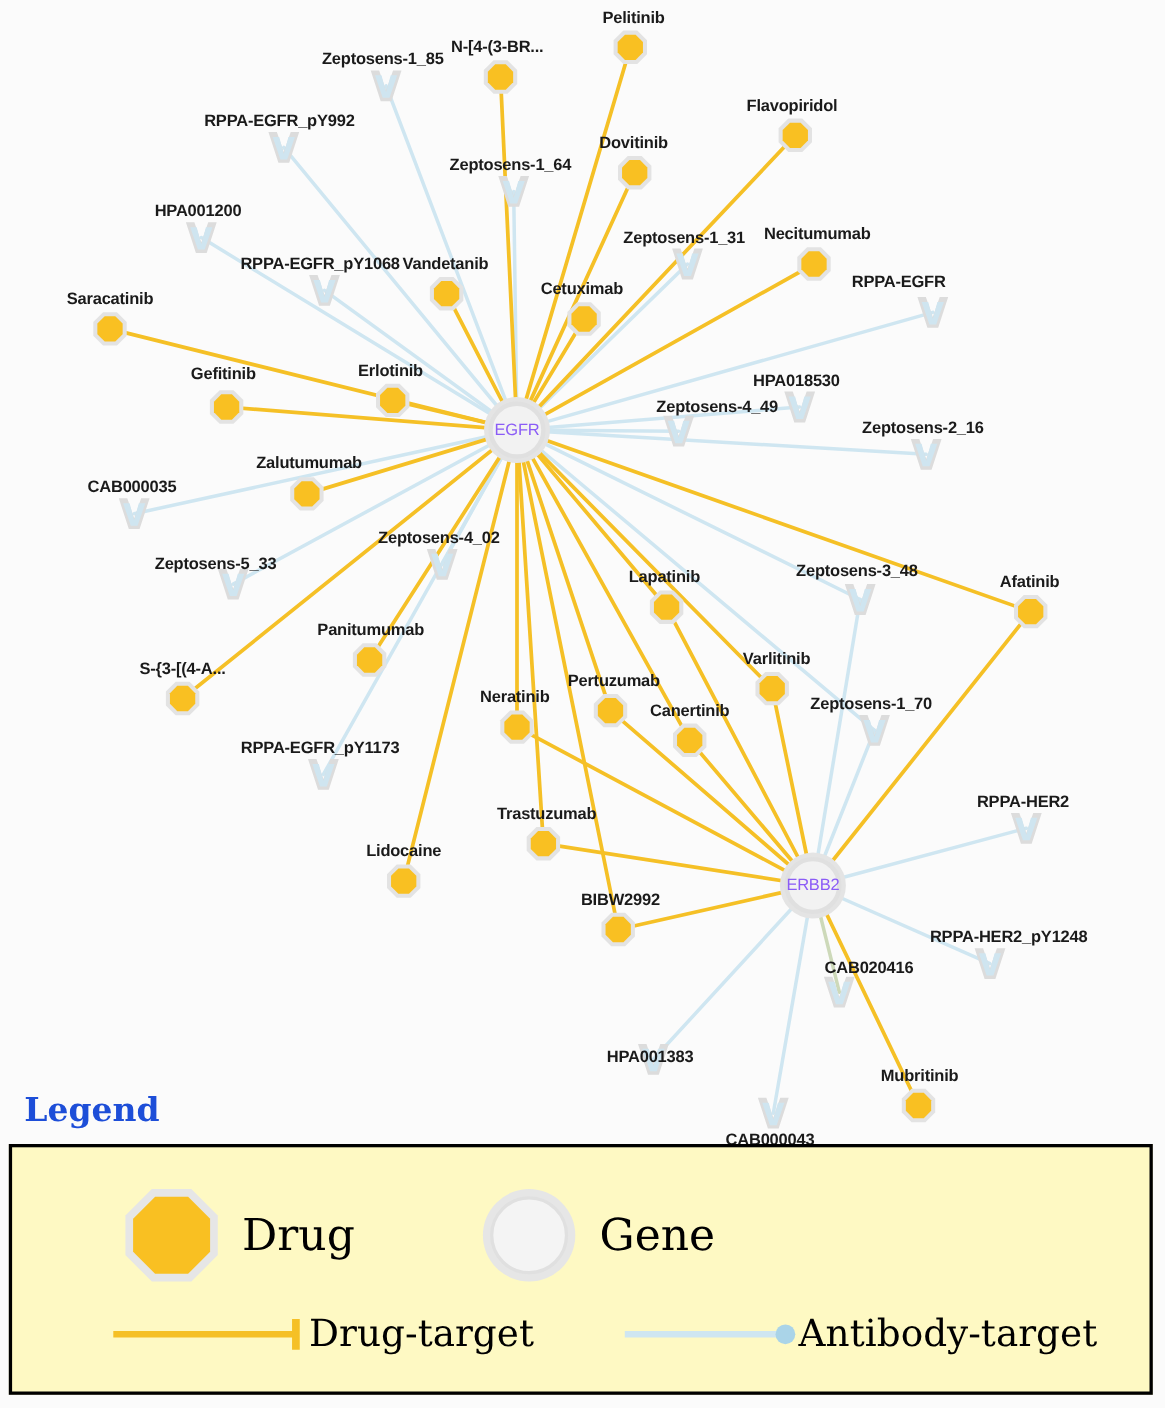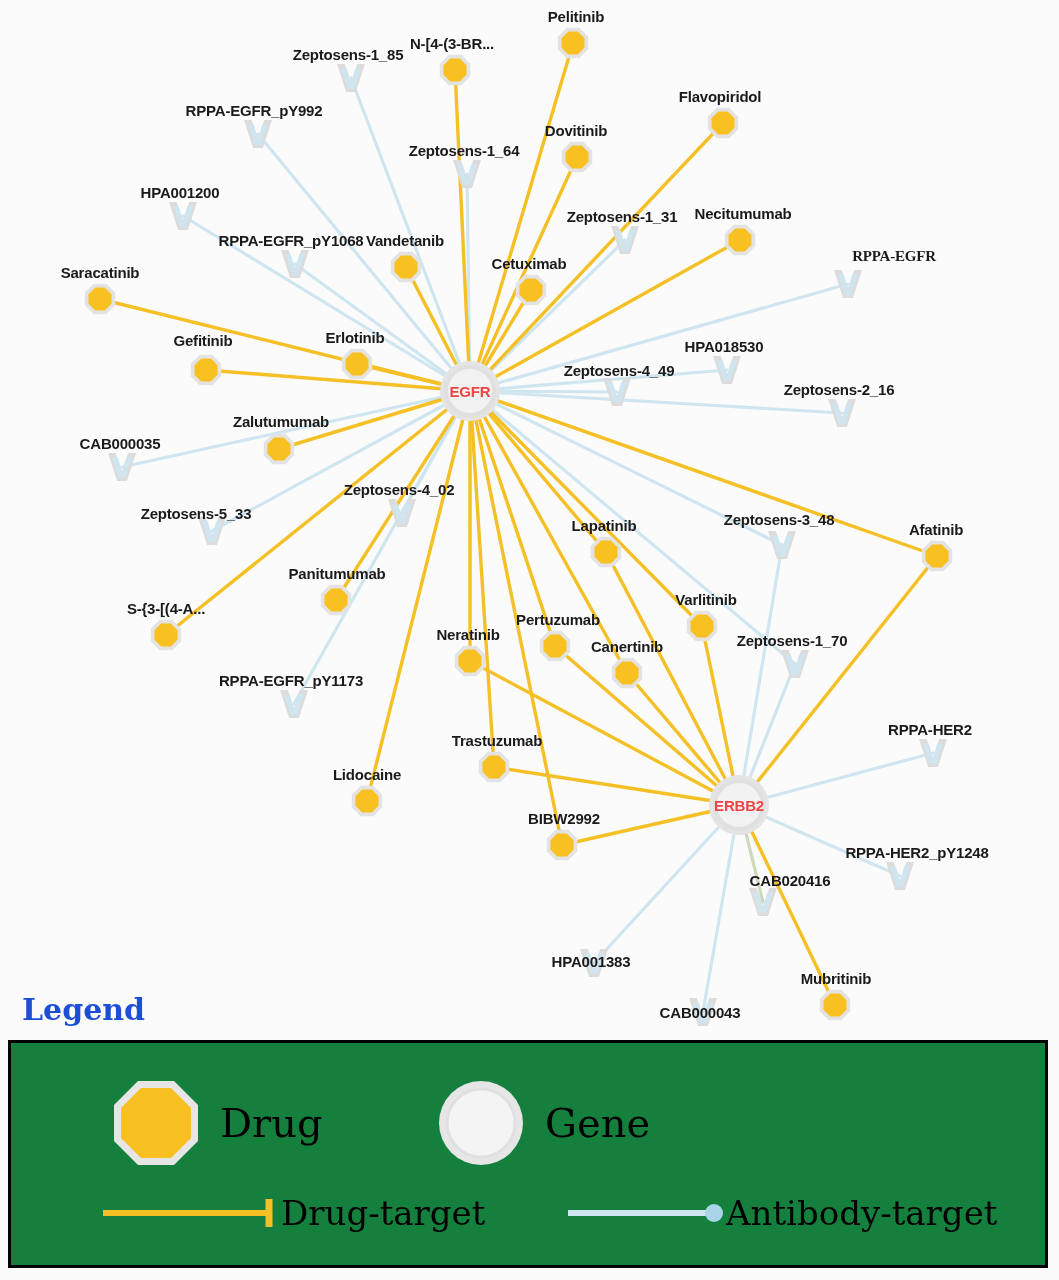--- a/index.html
+++ b/index.html
@@ -18,37 +18,37 @@
     position:absolute;
     font-weight:bold;
     font-size:15px;
     color:#1a1a1a;
     white-space:nowrap;
     transform:translate(-50%,-50%);
     letter-spacing:-0.2px;
   }
   .gene-label{
     font-size:15px;
-    font-weight:bold;
-    color:#ef4444;
+    font-weight:normal;
+    color:#8b5cf6;
   }
   .legend-title{
     position:absolute;
     left:22px;top:992px;
     font-family:"DejaVu Serif", serif;
     font-size:30px;
     font-weight:bold;
     color:#1d4ed8;
   }
   .legend-box{
     position:absolute;
     left:8px;top:1040px;
     width:1040px;height:228px;
     border:3px solid #000;
-    background:#15803d;
+    background:#fef9c3;
     box-sizing:border-box;
     text-align:right;
   }
   .legend-row1{
     position:absolute;left:0;top:20px;width:100%;height:110px;
   }
   .legend-item{
     position:absolute;
     display:flex;align-items:center;
   }
@@ -333,35 +333,35 @@
     <div class="node-label" style="left: 497px; top: 740px; text-align: right;">Trastuzumab</div>
     <div class="node-label" style="left: 367px; top: 774px;">Lidocaine</div>
     <div class="node-label" style="left: 564px; top: 818px;">BIBW2992</div>
     <div class="node-label" style="left: 836px; top: 978px;">Mubritinib</div>
     <div class="node-label" style="left: 348px; top: 54px;">Zeptosens-1_85</div>
     <div class="node-label" style="left: 254px; top: 110px;">RPPA-EGFR_pY992</div>
     <div class="node-label" style="left: 464px; top: 150px;">Zeptosens-1_64</div>
     <div class="node-label" style="left: 180px; top: 192px;">HPA001200</div>
     <div class="node-label" style="left: 622px; top: 216px;">Zeptosens-1_31</div>
     <div class="node-label" style="left: 291px; top: 240px;">RPPA-EGFR_pY1068</div>
-    <div class="node-label" style="left: 894px; top: 256px; font-family: Liberation Serif, serif;">RPPA-EGFR</div>
+    <div class="node-label" style="left: 817px; top: 256px;">RPPA-EGFR</div>
     <div class="node-label" style="left: 724px; top: 346px;">HPA018530</div>
-    <div class="node-label" style="left: 619px; top: 370px;">Zeptosens-4_49</div>
+    <div class="node-label" style="left: 652px; top: 370px;">Zeptosens-4_49</div>
     <div class="node-label" style="left: 839px; top: 389px;">Zeptosens-2_16</div>
     <div class="node-label" style="left: 120px; top: 443px;">CAB000035</div>
     <div class="node-label" style="left: 399px; top: 489px;">Zeptosens-4_02</div>
     <div class="node-label" style="left: 196px; top: 513px;">Zeptosens-5_33</div>
     <div class="node-label" style="left: 779px; top: 519px;">Zeptosens-3_48</div>
     <div class="node-label" style="left: 792px; top: 640px;">Zeptosens-1_70</div>
     <div class="node-label" style="left: 291px; top: 680px;">RPPA-EGFR_pY1173</div>
     <div class="node-label" style="left: 930px; top: 729px;">RPPA-HER2</div>
     <div class="node-label" style="left: 917px; top: 852px;">RPPA-HER2_pY1248</div>
     <div class="node-label" style="left: 790px; top: 880px;">CAB020416</div>
     <div class="node-label" style="left: 591px; top: 961px;">HPA001383</div>
-    <div class="node-label" style="left: 700px; top: 1012px; text-align: center;">CAB000043</div>
+    <div class="node-label" style="left: 700px; top: 1036px; text-align: center;">CAB000043</div>
     <div class="node-label gene-label" style="left: 470px; top: 391px;">EGFR</div>
     <div class="node-label gene-label" style="left: 739px; top: 805px;">ERBB2</div>
   </div>
 
 <div class="legend-title">Legend</div>
 
 <div class="legend-box">
   <div class="legend-row1">
 
     <div class="legend-item" style="left:95px;top:10px;">

